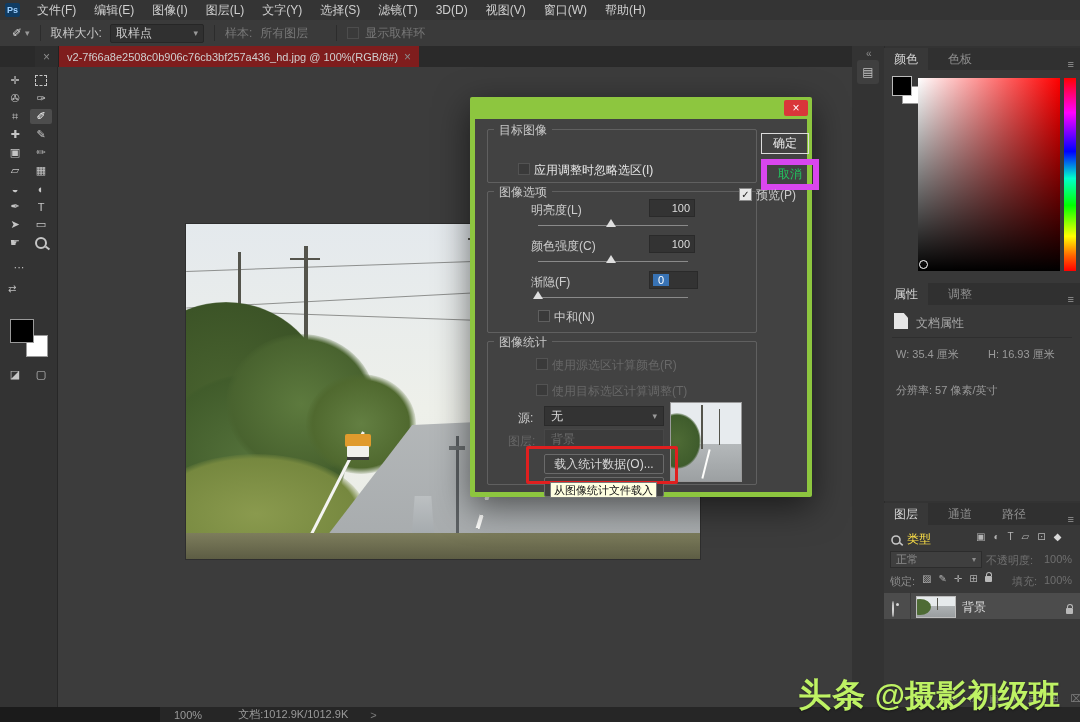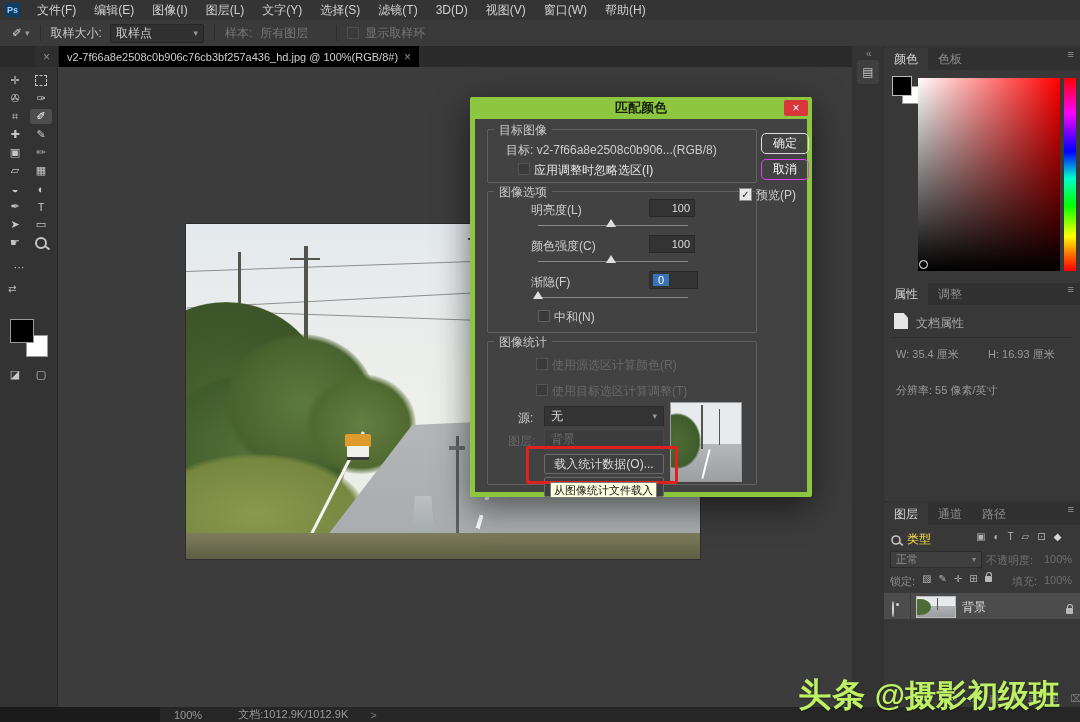--- a/index.html
+++ b/index.html
@@ -15,21 +15,21 @@
   .optionsbar{left:0;top:20px;width:1080px;height:26px;background:#3a3a3a;border-bottom:1px solid #2a2a2a;
               display:flex;align-items:center;z-index:6}
   .optdrop{background:#303030;border:1px solid #262626;border-radius:2px;height:17px;display:flex;
            align-items:center;padding:0 5px;gap:14px}
   .dim{color:#777}
   .vsep{width:1px;height:16px;background:#2c2c2c;margin:0 10px}
   .tabbar{left:0;top:46px;width:852px;height:21px;background:#2a2a2a;display:flex;align-items:flex-end;z-index:6}
   .doctab{height:21px;display:flex;align-items:center;padding:0 8px;font-size:11px;white-space:nowrap;
           overflow:hidden;gap:6px}
   .doctab.inactive{background:#2e2e2e;color:#909090;border-right:1px solid #222}
-  .doctab.active{background:#000000;color:#cfcfcf}
+  .doctab.active{background:#7f1d1d;color:#cfcfcf}
   .tabclose{color:#8d8d8d;font-size:12px;line-height:12px}
   
   .toolbar{left:0;top:67px;width:57px;height:640px;background:#333;border-right:1px solid #272727;z-index:6}
   .tool{position:absolute;width:22px;height:15px;display:flex;align-items:center;justify-content:center;
         color:#c6c6c6;font-size:11px}
   .tool.active{background:#4d4d4d;border-radius:2px;color:#fff}
   .dashedbox{width:10px;height:9px;border:1px dashed #c6c6c6}
   .mag{width:8px;height:8px;border:2px solid #c6c6c6;border-radius:50%;position:relative}
   .mag::after{content:'';position:absolute;width:5px;height:2px;background:#c6c6c6;right:-5px;bottom:-2px;
               transform:rotate(40deg)}
@@ -39,21 +39,21 @@
   .canvas{left:57px;top:67px;width:795px;height:640px;background:#3c3c3c;z-index:1}
   .photo{left:186px;top:224px;width:514px;height:335px;background:linear-gradient(#e4e9ed, #eef0ea 55%, #e9ebe6);
          overflow:hidden;z-index:2;box-shadow:0 0 0 1px #2e2e2e}
   .blob{position:absolute;border-radius:50%}
   .pole{position:absolute;background:#54544c}
   .wire{position:absolute;height:1px;background:rgba(70,70,66,.55)}
   
   .dock{left:852px;top:46px;width:228px;height:661px;background:#333;z-index:6}
   .dockstrip{position:absolute;left:0;top:0;width:32px;height:661px;background:#333;border-right:1px solid #2b2b2b}
   .panel{position:absolute;left:32px;width:196px;background:#383838}
-  .ptabs{height:22px;display:flex;align-items:flex-start;background:#303030;gap:0}
+  .ptabs{height:22px;display:flex;align-items:flex-end;background:#303030;gap:10px}
   .ptab{padding:0 10px;height:22px;line-height:22px;font-size:12px;color:#8d8d8d}
   .ptab.on{background:#383838;color:#d6d6d6}
   .pmenu{margin-left:auto;margin-right:6px;color:#9a9a9a;font-size:11px}
   .lockicon{width:7px;height:6px;background:#b9b9b9;position:relative;border-radius:1px;display:inline-block}
   .lockicon::before{content:'';position:absolute;top:-4px;left:1px;width:4px;height:3px;border:1px solid #b9b9b9;
                     border-bottom:none;border-radius:3px 3px 0 0}
   .eye{width:11px;height:7px;border:1px solid #d5d5d5;border-radius:50%;position:relative}
   .eye::after{content:'';position:absolute;left:3px;top:1px;width:3px;height:3px;border-radius:50%;background:#d5d5d5}
   
   .dialog{left:470px;top:97px;width:342px;height:400px;background:#8dc63f;z-index:10;
@@ -69,24 +69,24 @@
           font-size:11px;text-align:right;line-height:16px;padding-right:4px}
   .track{position:absolute;height:1px;background:#8a8a8a;width:150px}
   .thumb{position:absolute;width:0;height:0;border-left:5px solid transparent;border-right:5px solid transparent;
          border-bottom:8px solid #dedede}
   .cbe{position:absolute;width:10px;height:10px;border:1px solid #5f5f5f;background:#3a3a3a}
   .ddown{position:absolute;height:18px;background:#333;border:1px solid #2a2a2a;color:#ddd;font-size:12px;
          display:flex;align-items:center;padding:0 6px;justify-content:space-between}
   .ddown.disabled{background:#3c3c3c;border-color:#474747;color:#6b6b6b}
   .dbtn{position:absolute;height:18px;background:#3f3f3f;border:1px solid #6a6a6a;color:#d8d8d8;font-size:12px;
         display:flex;align-items:center;justify-content:center;border-radius:2px}
-  .pill{position:absolute;width:46px;height:19px;border-radius:5px;font-size:12px;display:flex;
+  .pill{position:absolute;width:46px;height:19px;border-radius:0;font-size:12px;display:flex;
         align-items:center;justify-content:center}
   .pill.ok{border:1px solid #dcdcdc;color:#e8e8e8}
-  .pill.cancel{border:1px solid #d946ef;color:#ffffff}
+  .pill.cancel{border:6px solid #d946ef;color:#22c55e}
   .cb{position:absolute;width:11px;height:11px;background:#e8e8e8;border:1px solid #8a8a8a;color:#222;
       font-size:10px;line-height:11px;text-align:center;font-weight:bold}
   .redrect{position:absolute;border:3px solid #e01f1f;border-radius:2px;z-index:3}
   .tooltip{position:absolute;background:#ffffe0;border:1px solid #7a7a7a;color:#111;font-size:11px;
            line-height:14px;padding:0 3px;white-space:nowrap;z-index:4}
   .statusbar{left:0;top:707px;width:1080px;height:15px;background:#262626;z-index:7;display:flex;
              align-items:center;font-size:11px;color:#9a9a9a}
   .watermark{right:20px;top:673px;z-index:12;color:#bef264;font-weight:700;font-size:31px;white-space:nowrap;
              text-shadow:0 1px 2px rgba(0,0,0,.4)}
   .watermark b{font-weight:900;font-size:33px;letter-spacing:1px}
@@ -286,21 +286,21 @@
     <div class="ptabs">
       <span class="ptab on">属性</span>
       <span class="ptab">调整</span>
       <span class="pmenu">≡</span>
     </div>
     <div class="abs" style="left:10px;top:30px;width:14px;height:16px;background:#e6e6e6;clip-path:polygon(0 0,70% 0,100% 30%,100% 100%,0 100%)"></div>
     <span class="abs" style="left:32px;top:32px;color:#a8a8a8">文档属性</span>
     <div class="abs" style="left:8px;top:54px;right:8px;height:1px;background:#2e2e2e"></div>
     <span class="abs" style="left:12px;top:64px;color:#9a9a9a;font-size:11px">W: 35.4 厘米</span>
     <span class="abs" style="left:104px;top:64px;color:#9a9a9a;font-size:11px">H: 16.93 厘米</span>
-    <span class="abs" style="left:12px;top:100px;color:#9a9a9a;font-size:11px">分辨率: 55 像素/英寸</span>
+    <span class="abs" style="left:12px;top:100px;color:#9a9a9a;font-size:11px">分辨率: 57 像素/英寸</span>
   </div>
 
   <div class="panel" style="top:457px;height:204px">
     <div class="ptabs">
       <span class="ptab on">图层</span>
       <span class="ptab">通道</span>
       <span class="ptab">路径</span>
       <span class="pmenu">≡</span>
     </div>
 
@@ -353,27 +353,25 @@
       <span>▣</span>
       <span>◑</span>
       <span>▤</span>
       <span>⊞</span>
       <span>⌦</span>
     </div>
   </div>
 </div>
 
 <div class="dialog abs">
-  <div class="dlg-title">匹配颜色</div>
   <div class="dlg-close">×</div>
   <div class="dlg-body">
 
     <div class="group" style="left:12px;top:10px;width:268px;height:52px">
       <span class="glabel">目标图像</span>
-      <span class="abs" style="left:18px;top:12px;color:#cdcdcd">目标: v2-7f66a8e2508c0b906...(RGB/8)</span>
       <span class="cbe" style="left:30px;top:33px;border-color:#535353"></span>
       <span class="abs" style="left:46px;top:32px;color:#e5e5e5">应用调整时忽略选区(I)</span>
     </div>
 
     <div class="group" style="left:12px;top:72px;width:268px;height:140px">
       <span class="glabel">图像选项</span>
       <span class="abs" style="left:43px;top:10px;color:#cdcdcd">明亮度(L)</span>
       <span class="valbox" style="left:161px;top:7px">100</span>
       <div class="track" style="left:50px;top:33px"></div>
       <div class="thumb" style="left:118px;top:27px"></div>

